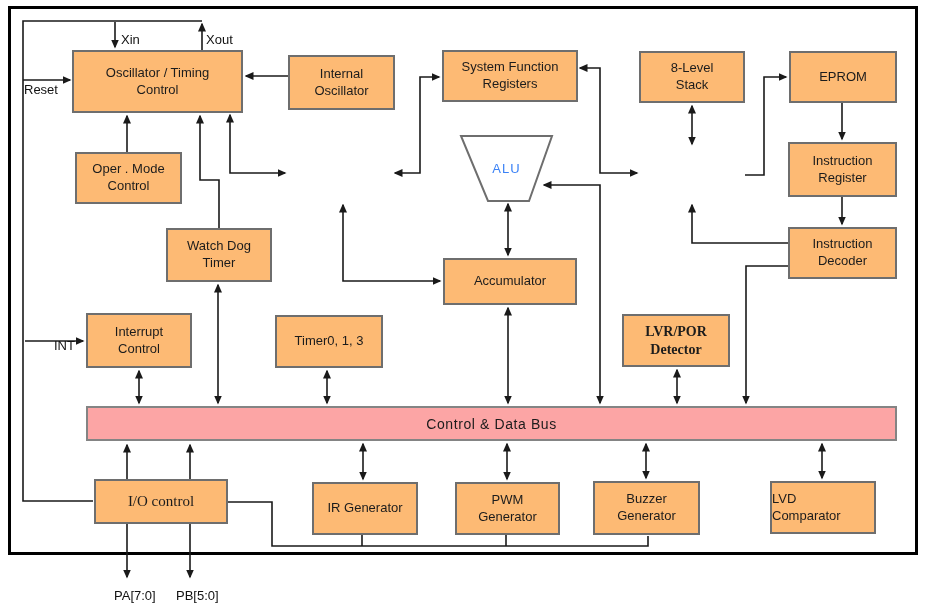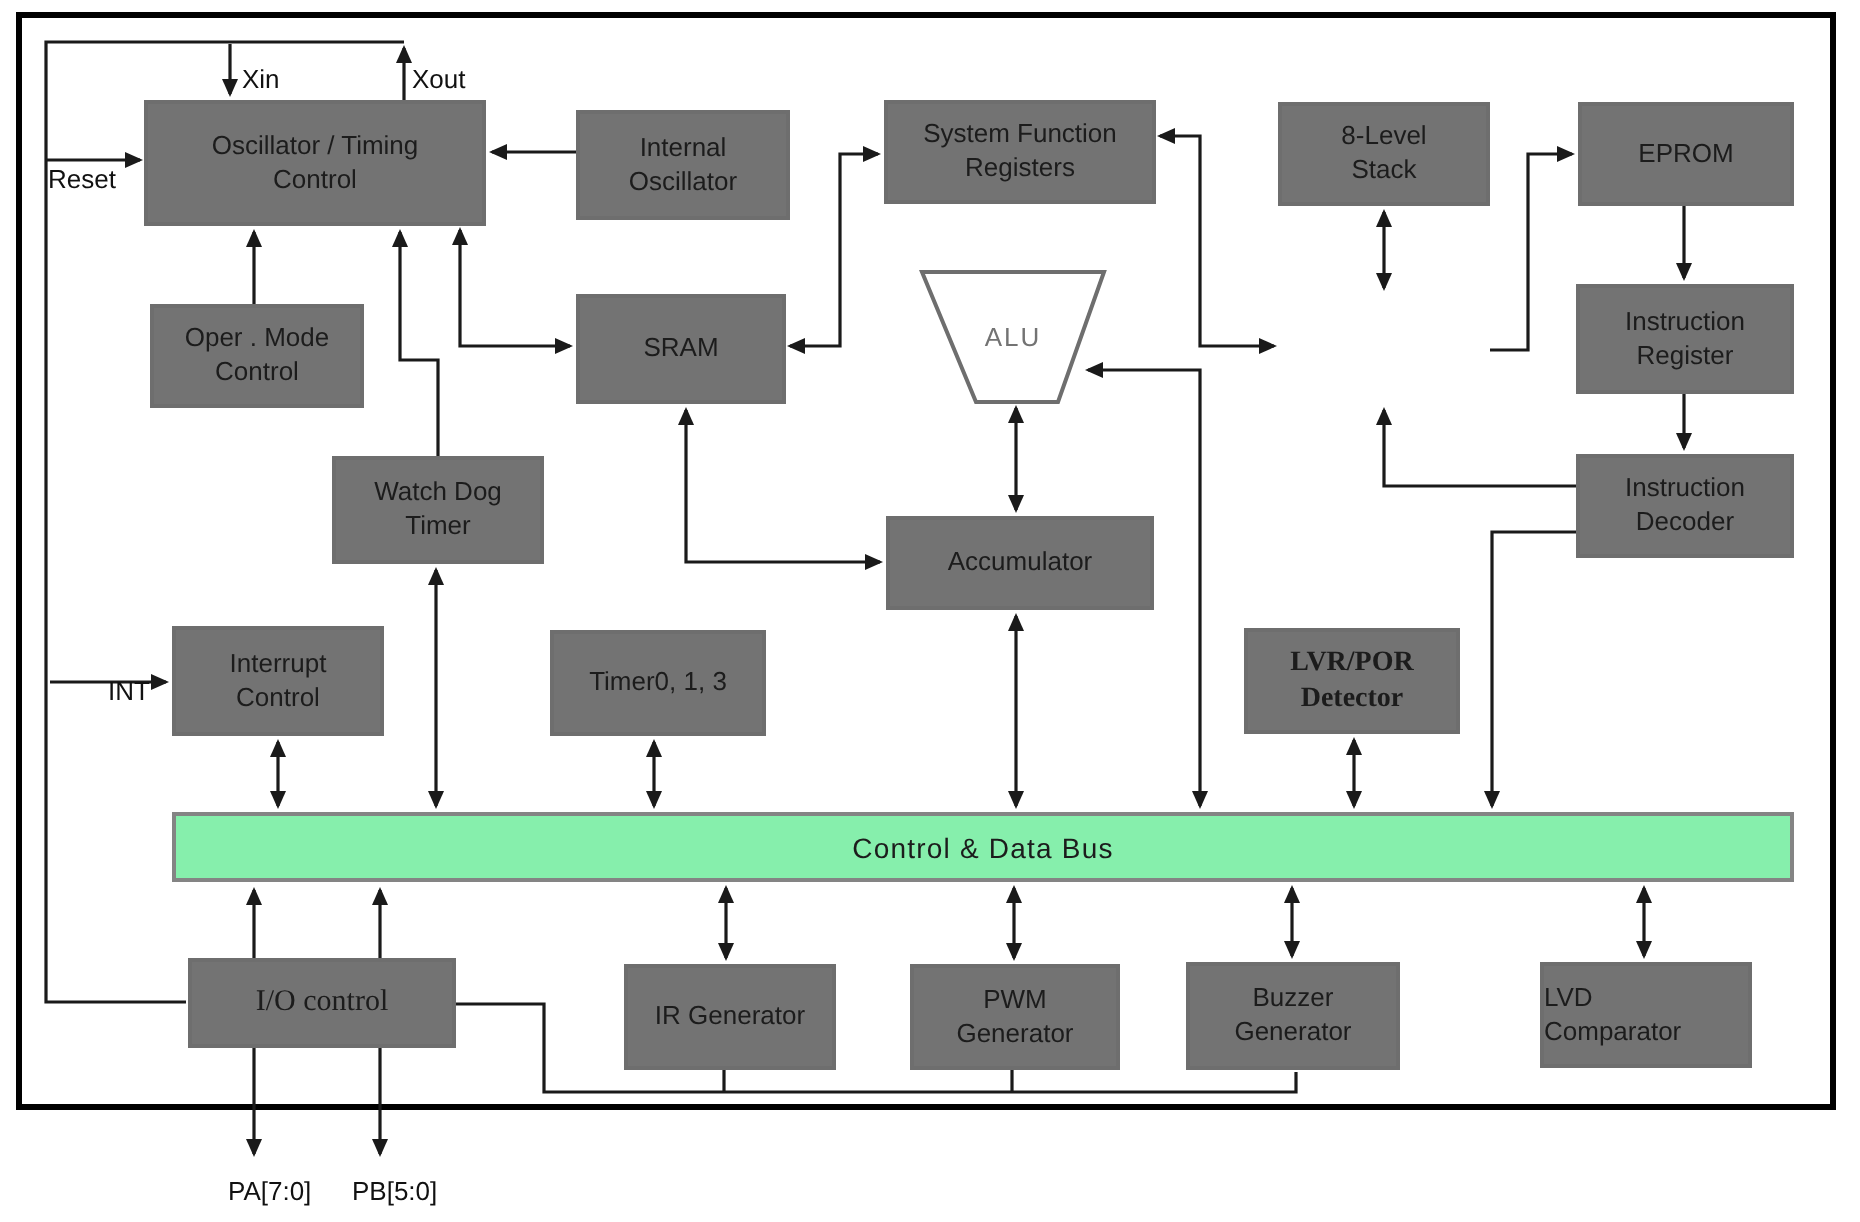--- a/index.html
+++ b/index.html
@@ -1,32 +1,32 @@
 <!DOCTYPE html>
 <html><head>
 <meta charset="utf-8">
 <style>
   html,body{margin:0;padding:0;background:#ffffff;}
   .stage{position:relative;width:930px;height:611px;background:#ffffff;
          font-family:"Liberation Sans",sans-serif;overflow:hidden;}
   .outline{position:absolute;left:8px;top:6px;width:910px;height:549px;
            box-sizing:border-box;border:3px solid #000000;}
   svg.lines{position:absolute;left:0;top:0;width:930px;height:611px;}
-  .blk{position:absolute;box-sizing:border-box;border:2px solid #6e6e6e;background:#737373;
+  .blk{position:absolute;box-sizing:border-box;border:2px solid #6e6e6e;background:#fdba74;
        display:flex;align-items:center;justify-content:center;text-align:center;
        font-size:13px;line-height:1.28;color:#1c1c1c;white-space:pre-line;}
   .blk.serif{font-family:"Liberation Serif",serif;font-size:15px;}
   .blk.serif-sm{font-family:"Liberation Serif",serif;font-size:14px;font-weight:bold;}
   .blk.leftalign{justify-content:flex-start;text-align:left;}
   .bus{position:absolute;left:86px;top:406px;width:811px;height:35px;box-sizing:border-box;
-       background:#86efac;border:2px solid #848484;display:flex;align-items:center;
+       background:#fca5a5;border:2px solid #848484;display:flex;align-items:center;
        justify-content:center;font-size:14px;letter-spacing:0.6px;color:#1c1c1c;}
   .alulabel{position:absolute;left:461px;top:136px;width:91px;height:65px;
             display:flex;align-items:center;justify-content:center;font-size:13px;
-            letter-spacing:1px;color:#737373;}
+            letter-spacing:1px;color:#3b82f6;}
   .pin{position:absolute;font-size:13px;color:#111111;white-space:nowrap;}
 </style>
 </head>
 <body>
 
 <div class="stage">
 
   <div class="outline"></div>
 
   <svg class="lines" viewBox="0 0 930 611" xmlns="http://www.w3.org/2000/svg">
@@ -88,21 +88,20 @@
 Control</span></div>
   <div class="blk" style="left:288px;top:55px;width:107px;height:55px"><span>Internal
 Oscillator</span></div>
   <div class="blk" style="left:442px;top:50px;width:136px;height:52px"><span>System Function
 Registers</span></div>
   <div class="blk" style="left:639px;top:51px;width:106px;height:52px"><span>8-Level
 Stack</span></div>
   <div class="blk" style="left:789px;top:51px;width:108px;height:52px"><span>EPROM</span></div>
   <div class="blk" style="left:75px;top:152px;width:107px;height:52px"><span>Oper . Mode
 Control</span></div>
-  <div class="blk" style="left:288px;top:147px;width:105px;height:55px"><span>SRAM</span></div>
   <div class="blk" style="left:788px;top:142px;width:109px;height:55px"><span>Instruction
 Register</span></div>
   <div class="blk" style="left:166px;top:228px;width:106px;height:54px"><span>Watch Dog
 Timer</span></div>
   <div class="blk" style="left:788px;top:227px;width:109px;height:52px"><span>Instruction
 Decoder</span></div>
   <div class="blk" style="left:443px;top:258px;width:134px;height:47px"><span>Accumulator</span></div>
   <div class="blk" style="left:86px;top:313px;width:106px;height:55px"><span>Interrupt
 Control</span></div>
   <div class="blk" style="left:275px;top:315px;width:108px;height:53px"><span>Timer0, 1, 3</span></div>

